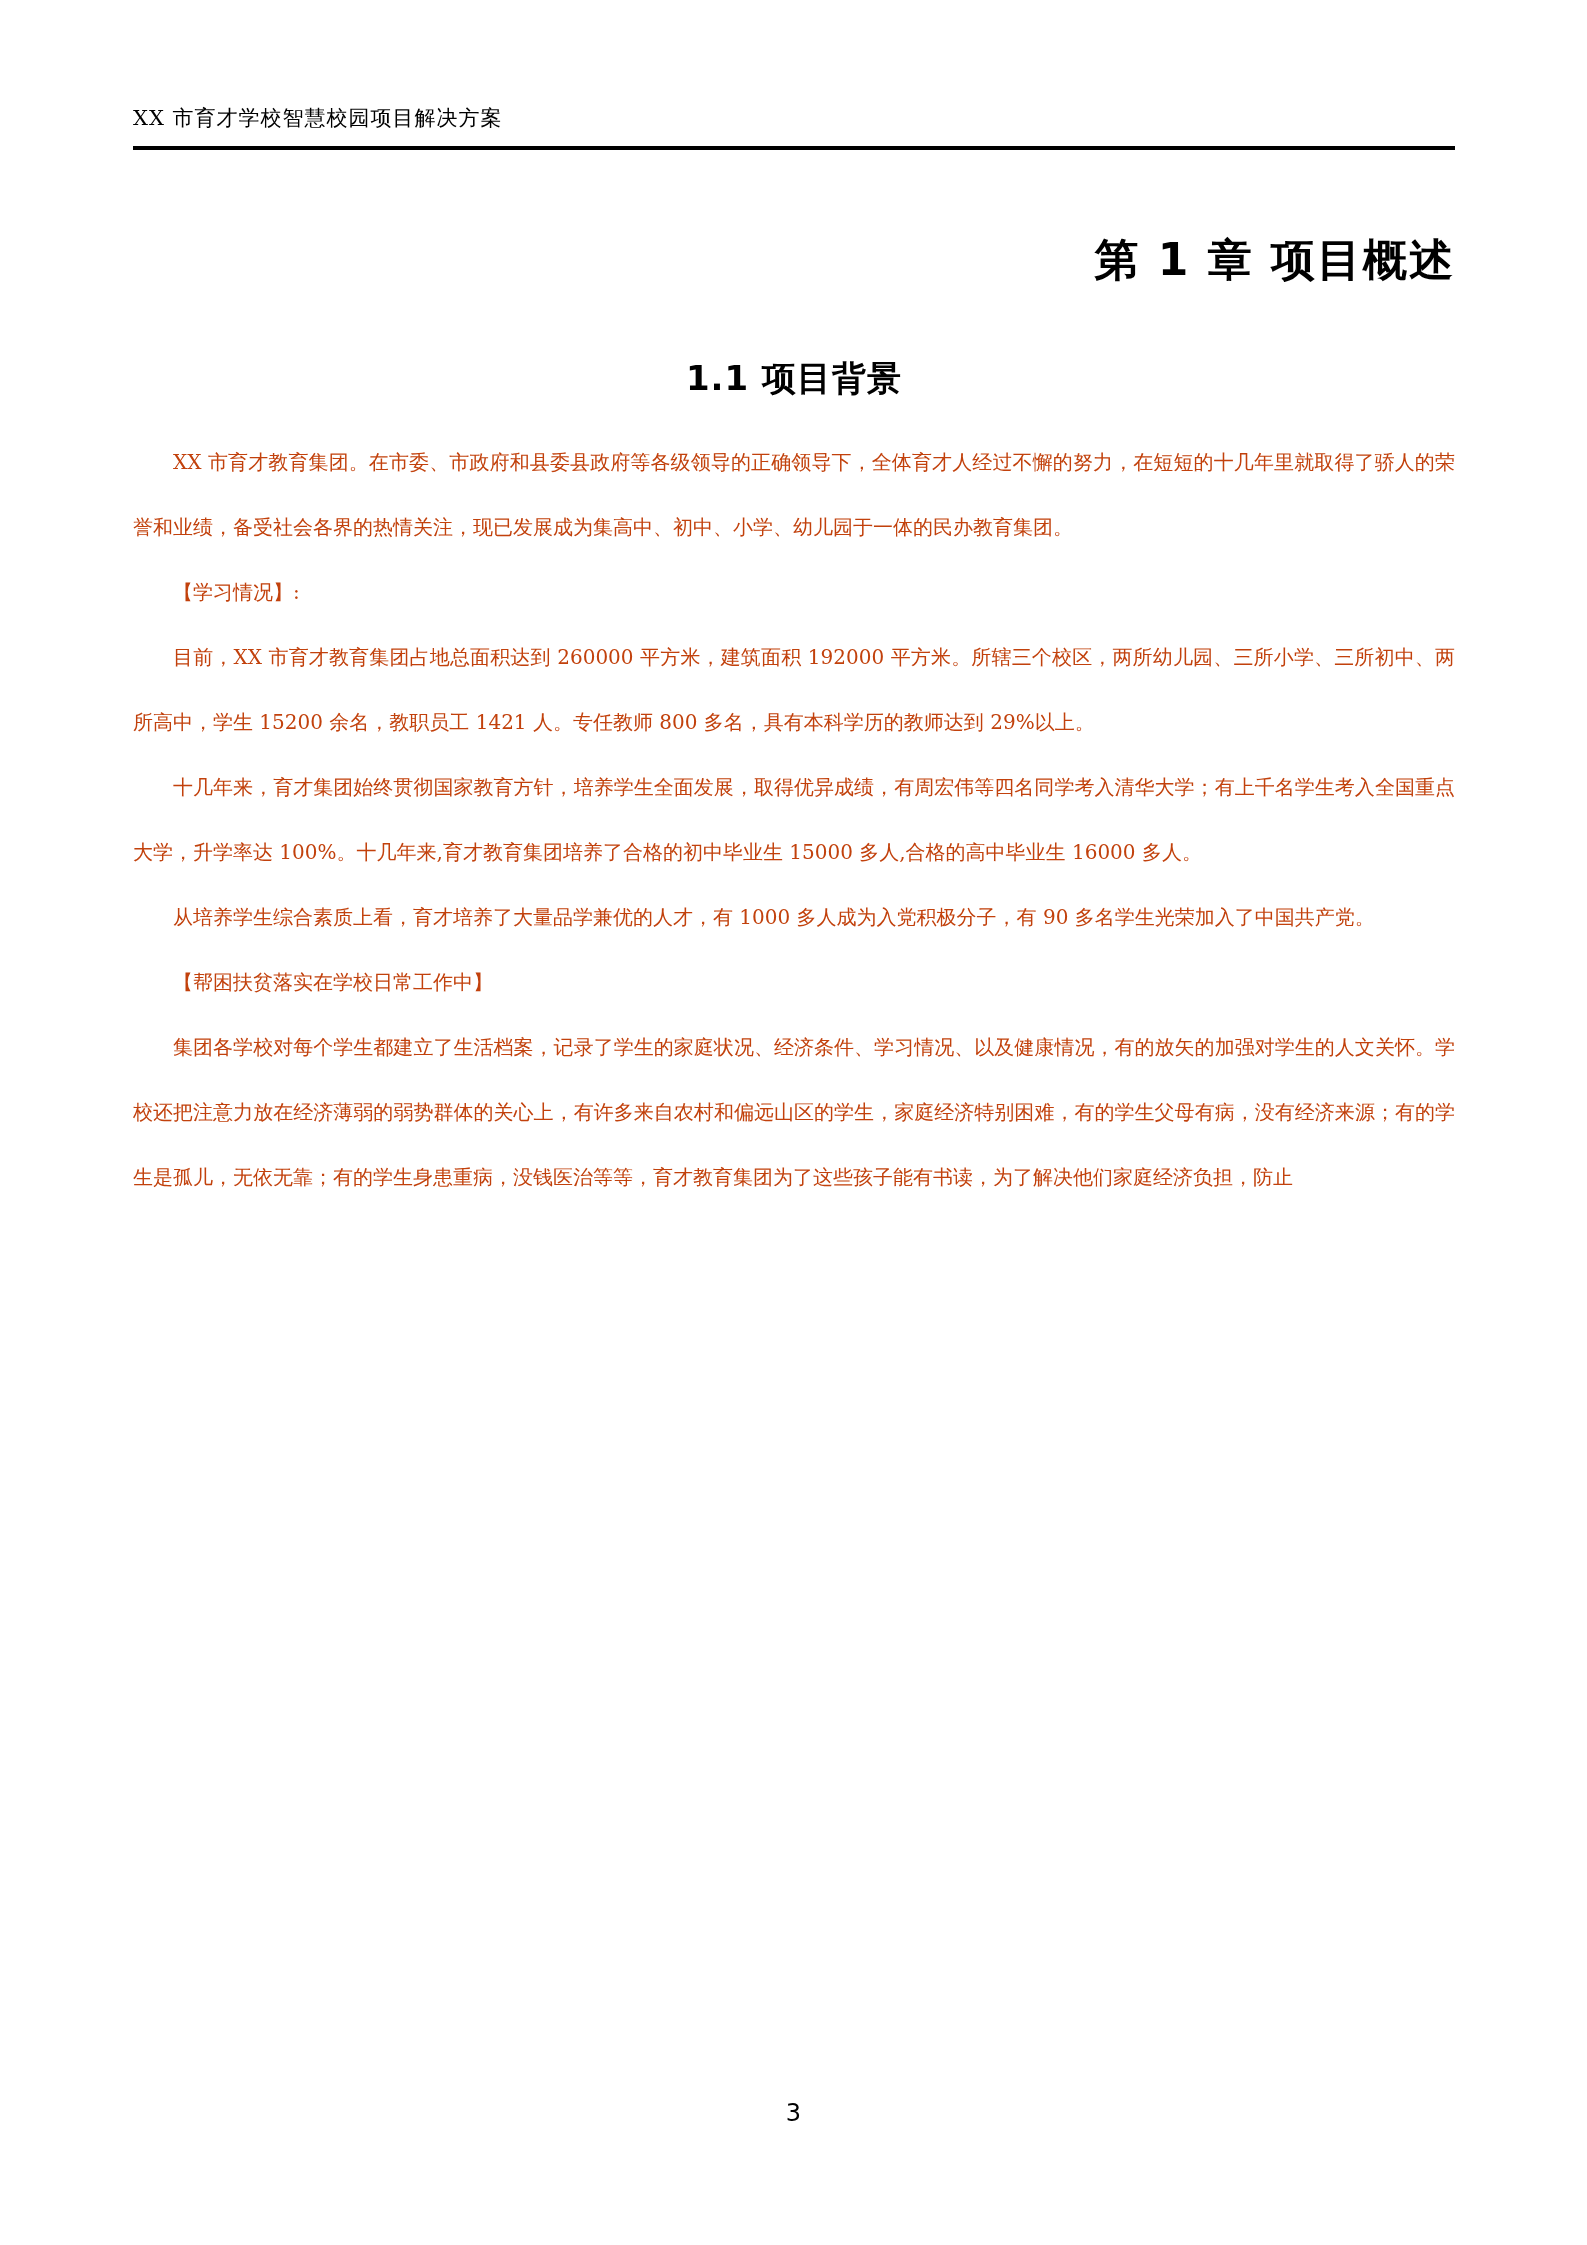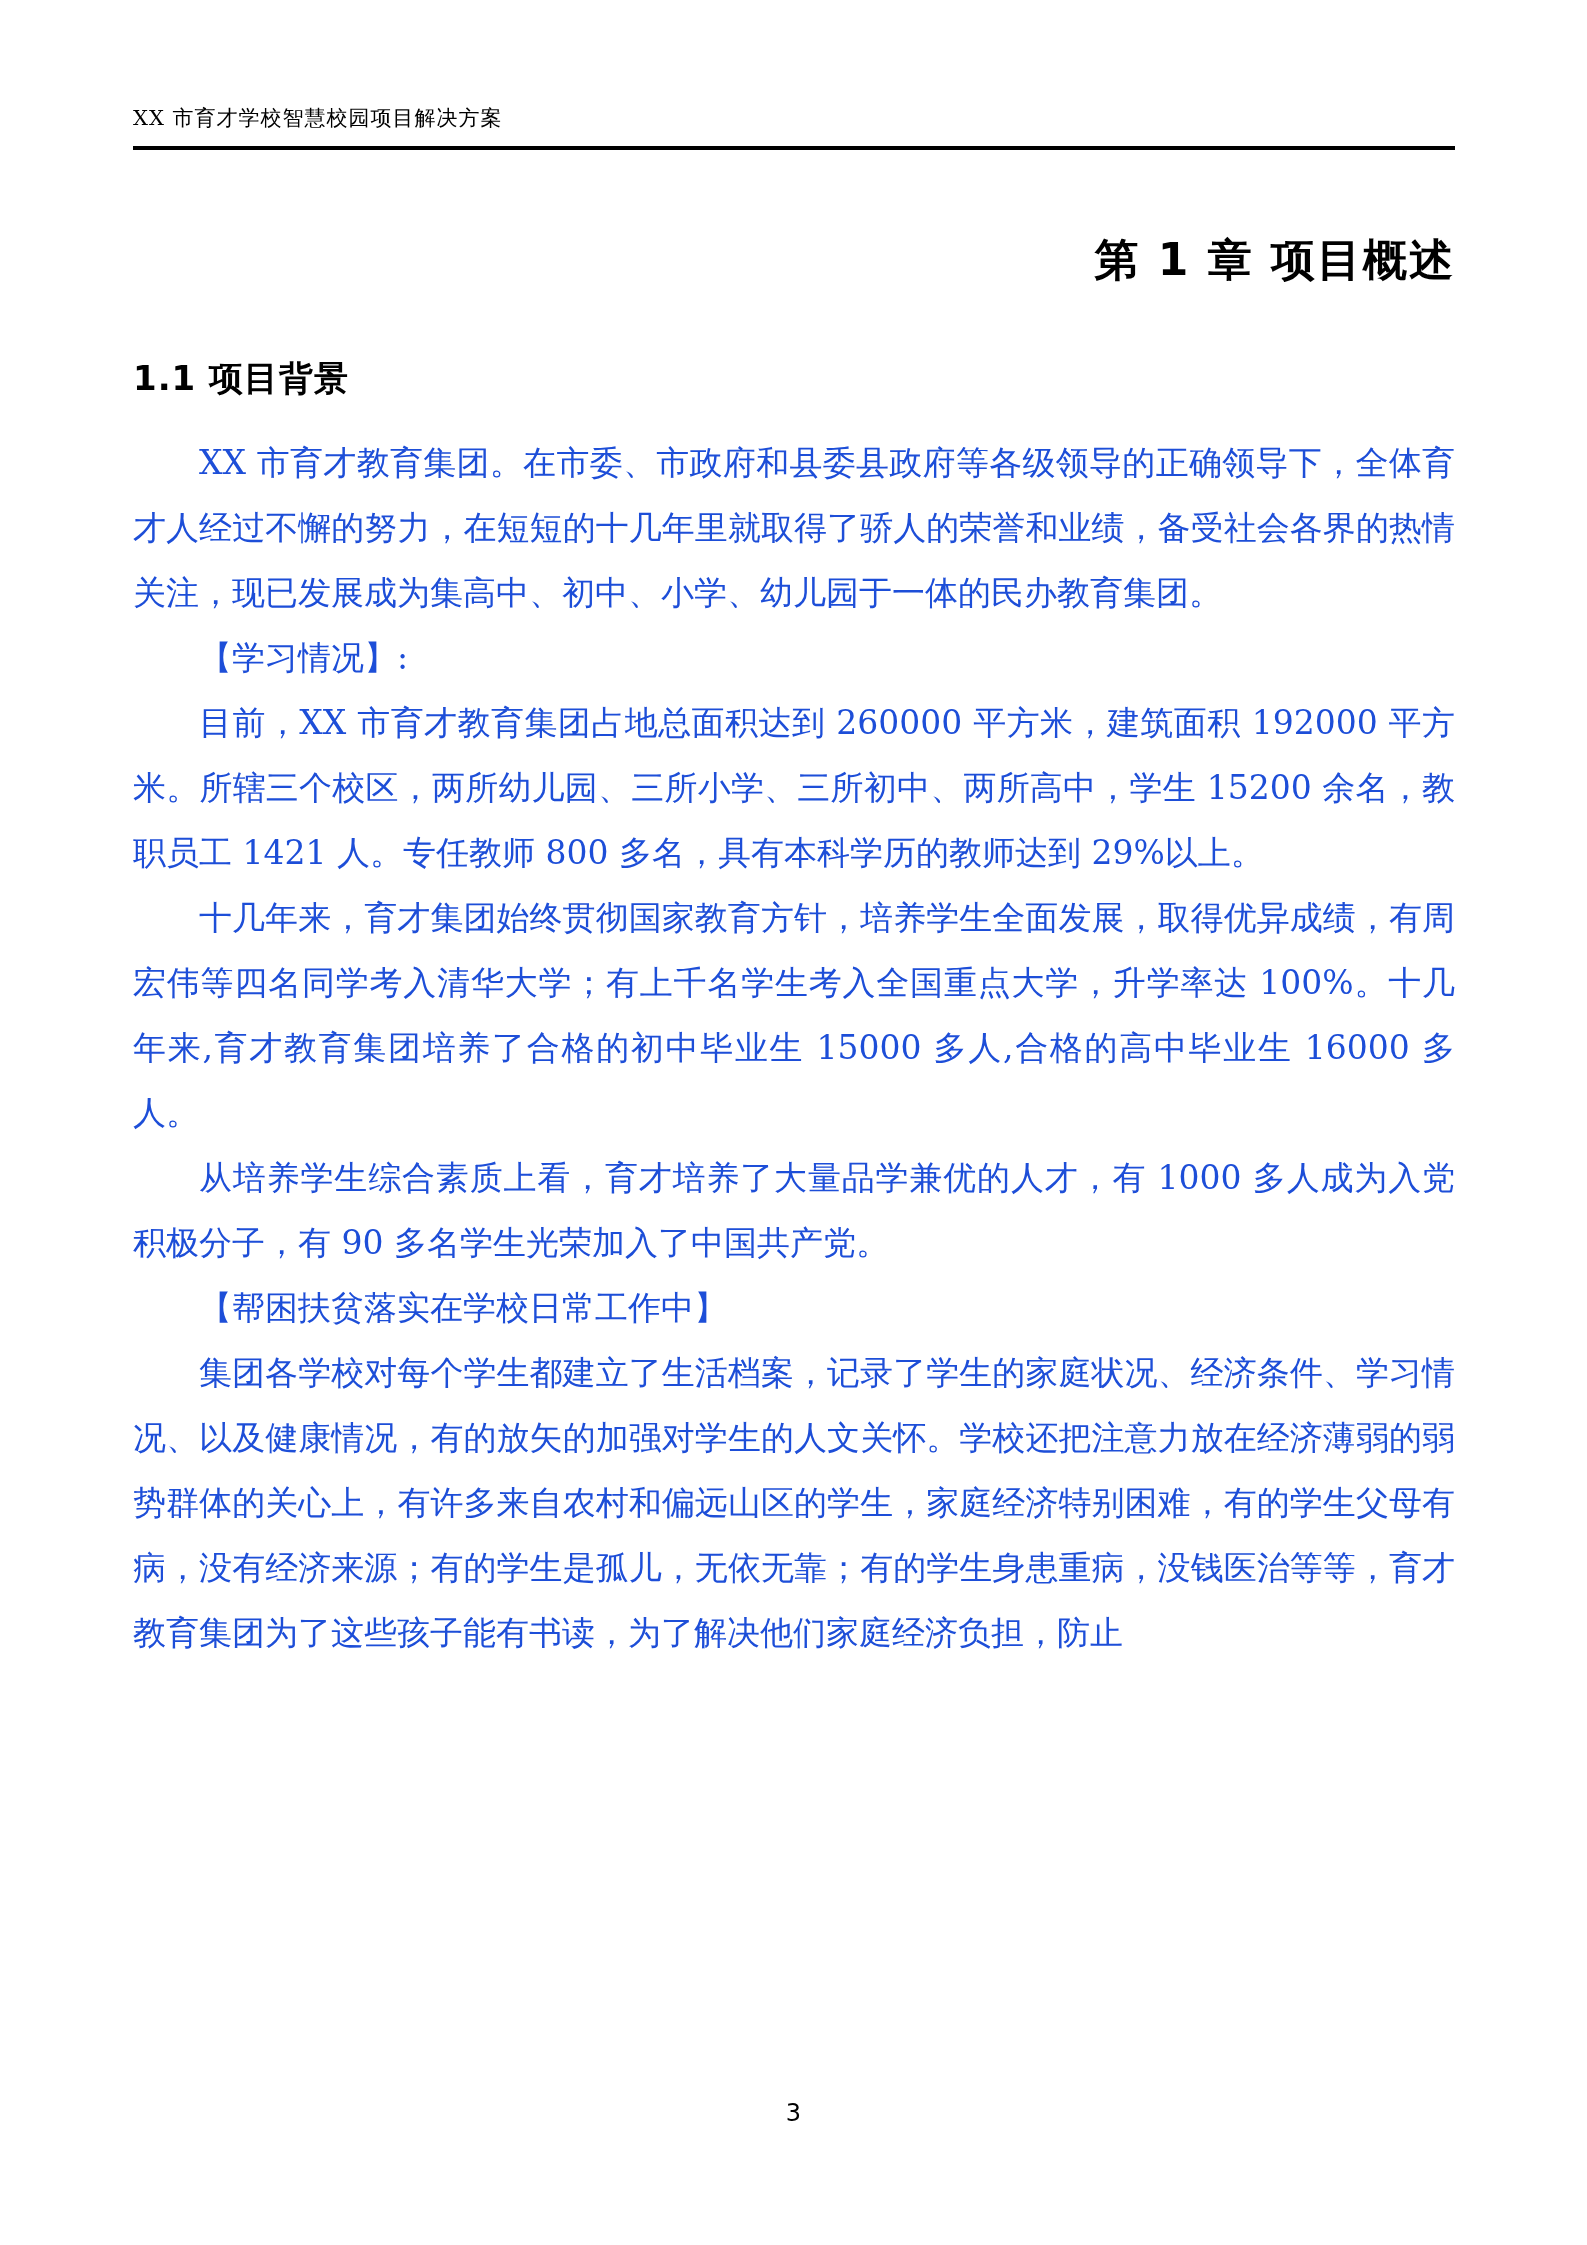--- a/index.html
+++ b/index.html
@@ -45,35 +45,35 @@
     line-height: 60px;
     text-align: right;
     margin: 40px 0 0 0;
     letter-spacing: 2px;
   }
   .section-heading {
     font-family: "DejaVu Sans", "Liberation Sans", sans-serif;
     font-weight: 700;
     font-size: 34px;
     line-height: 44px;
-    text-align: left;
+    text-align: center;
     margin: 66px 0 28px 0;
     letter-spacing: 1px;
   }
   .paragraphs {
     margin-top: 30px;
   }
   .body-para {
     font-family: "DejaVu Serif", "Liberation Serif", serif;
-    font-size: 33px;
+    font-size: 20px;
     line-height: 65px;
     text-align: justify;
     text-indent: 2em;
     margin: 0;
-    color: #1d4ed8;
+    color: #c2410c;
   }
   .page-footer {
     position: absolute;
     left: 0;
     right: 0;
     bottom: 118px;
     text-align: center;
   }
   .page-number {
     font-family: "DejaVu Sans", "Liberation Sans", sans-serif;

